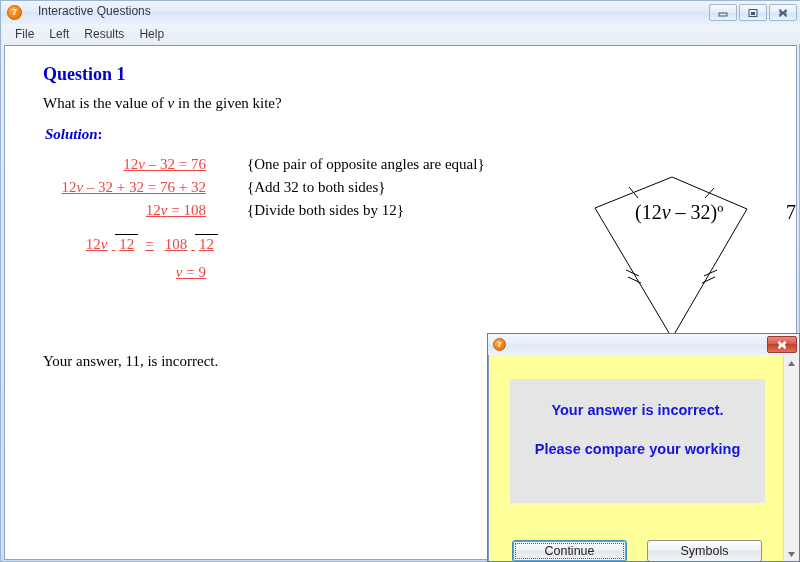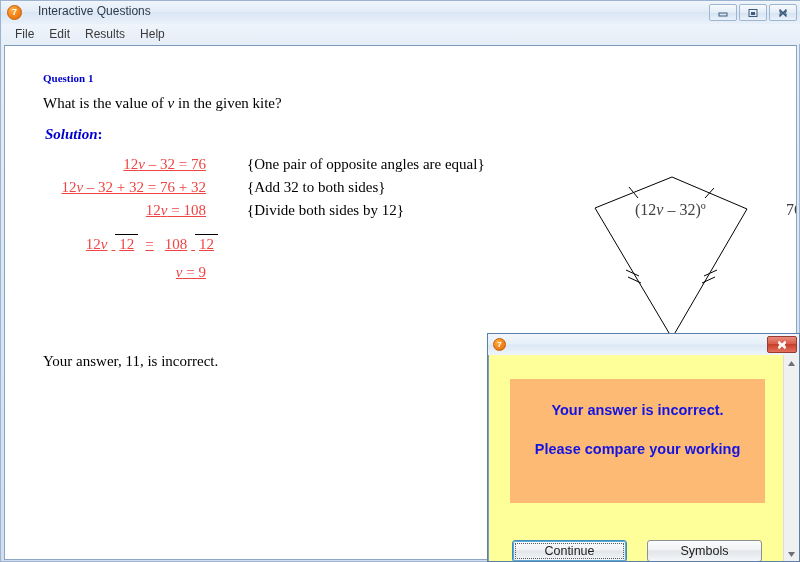--- a/index.html
+++ b/index.html
@@ -112,23 +112,23 @@
     background: #ffffff;
     border: 1px solid #8ba6c4;
     border-top-color: #7d99ba;
     box-sizing: border-box;
     overflow: hidden;
   }
 
   
   .qtitle {
     position: absolute;
-    left: 38px; top: 26px;
-    font-family: "Liberation Serif", serif;
-    font-size: 11px;
+    left: 38px; top: 18px;
+    font-family: "Liberation Serif", serif;
+    font-size: 18px;
     font-weight: bold;
     color: #0000cd;
   }
   .qtext {
     position: absolute;
     left: 38px; top: 49px;
     font-family: Liberation Serif, serif;
     font-size: 15px;
     color: #000000;
     white-space: nowrap;
@@ -200,22 +200,22 @@
   }
 
   .kite-wrap {
     position: absolute;
     left: 560px; top: 118px;
     width: 215px; height: 190px;
   }
   .kite-label {
     position: absolute;
     font-family: "Liberation Serif", serif;
-    font-size: 16px;
-    color: #404040;
+    font-size: 20px;
+    color: #000000;
     white-space: nowrap;
     padding-left: 36px;
   }
   .kite-label i { font-style: italic; }
   .lbl-left { left: 34px; top: 37px; }
   .lbl-right { left: 145px; top: 37px; margin-left: 40px; }
 
   
   .dialog {
     position: absolute;
@@ -273,21 +273,21 @@
     left: 1px; top: 21px;
     width: 296px; height: 207px;
     background: #ffff99;
     box-sizing: border-box;
   }
 
   .msg-panel {
     position: absolute;
     left: 21px; top: 24px;
     width: 255px; height: 124px;
-    background: #fdba74;
+    background: #e5e5e5;
     box-sizing: border-box;
   }
   .msg-line {
     text-align: center;
     font-family: "Liberation Sans", sans-serif;
     font-size: 14.5px;
     font-weight: bold;
     color: #1414e0;
     white-space: nowrap;
   }
@@ -384,21 +384,21 @@
           <svg width="12" height="11" viewBox="0 0 12 11">
             <path d="M2.5 2 L9.5 9 M9.5 2 L2.5 9" stroke="#3c5a7a" stroke-width="1.6" fill="none"></path>
             <path d="M2.5 3.6 L4.2 5.5 L2.5 7.4 M9.5 3.6 L7.8 5.5 L9.5 7.4" stroke="#3c5a7a" stroke-width="1.2" fill="none"></path>
           </svg>
         </div>
       </div>
     </div>
 
     <div class="menubar">
       <div class="menu-item">File</div>
-      <div class="menu-item">Edit</div>
+      <div class="menu-item">Left</div>
       <div class="menu-item">Results</div>
       <div class="menu-item">Help</div>
     </div>
 
     <div class="client">
 
       <div class="qtitle">Question 1</div>
 
       <div class="qtext">
         <span>What is the value of </span><i>v</i><span> in the given kite?</span>

